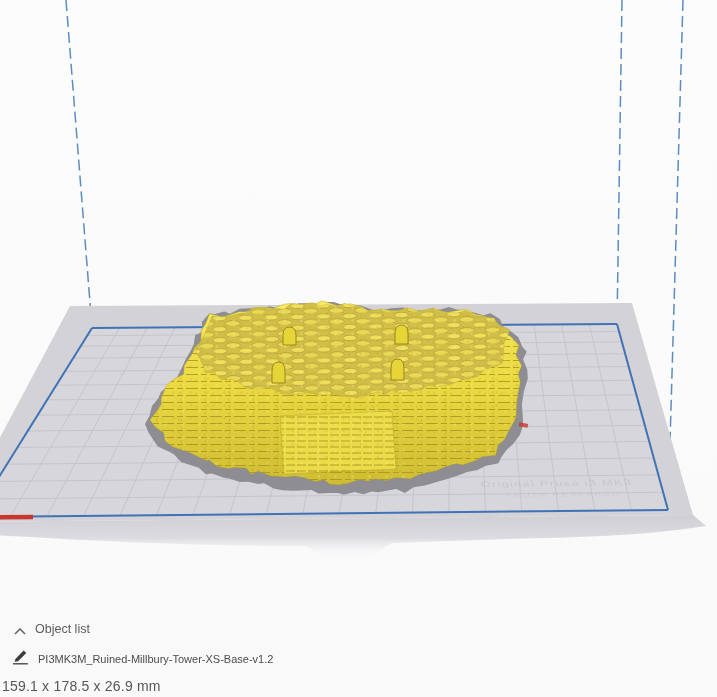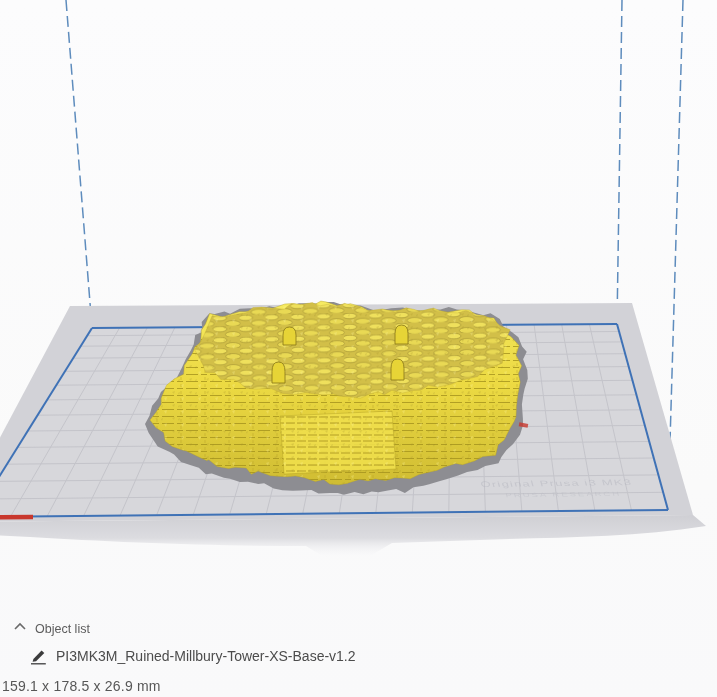--- a/index.html
+++ b/index.html
@@ -14,23 +14,23 @@
        background:linear-gradient(#fcfcfd 0%,#fafafa 70%,#f9f9fa 100%);}
   svg.scene{position:absolute;left:0;top:0;}
   #grid line{stroke:var(--grid-line);stroke-width:1;}
   .vol-edge{stroke:var(--volume-edge);stroke-width:1.5;fill:none;stroke-dasharray:11 5;}
   .plate-edge{stroke:var(--plate-edge);stroke-width:2;fill:none;}
   .emboss{font-family:"Liberation Sans",sans-serif;font-size:13px;letter-spacing:1.2px;
           fill:#b4b5be;}
   .emboss2{font-family:"Liberation Sans",sans-serif;font-size:9.5px;letter-spacing:2px;
           fill:#bcbdc5;}
   .arch{fill:#e7d436;stroke:#8f7e1c;stroke-width:.9;}
-  .ol-row{position:absolute;display:flex;align-items:flex-start;color:var(--text);}
+  .ol-row{position:absolute;display:flex;align-items:flex-end;color:var(--text);}
   .ol-header{left:13px;top:622px;gap:8px;font-size:12.5px;color:#5c5c5c;cursor:pointer;}
-  .ol-item{left:30px;top:648px;gap:9px;font-size:14px;color:#4c4c4c;cursor:pointer;}
+  .ol-item{left:12px;top:648px;gap:9px;font-size:11px;color:#4c4c4c;cursor:pointer;}
   .ol-dims{left:2px;top:678px;font-size:14px;color:#575757;letter-spacing:.2px;}
   .ol-header span,.ol-item span{white-space:nowrap;}
 </style>
 </head>
 <body>
 
 <div class="app">
 
   <svg class="scene" width="717" height="697" viewBox="0 0 717 697">
     <defs>

